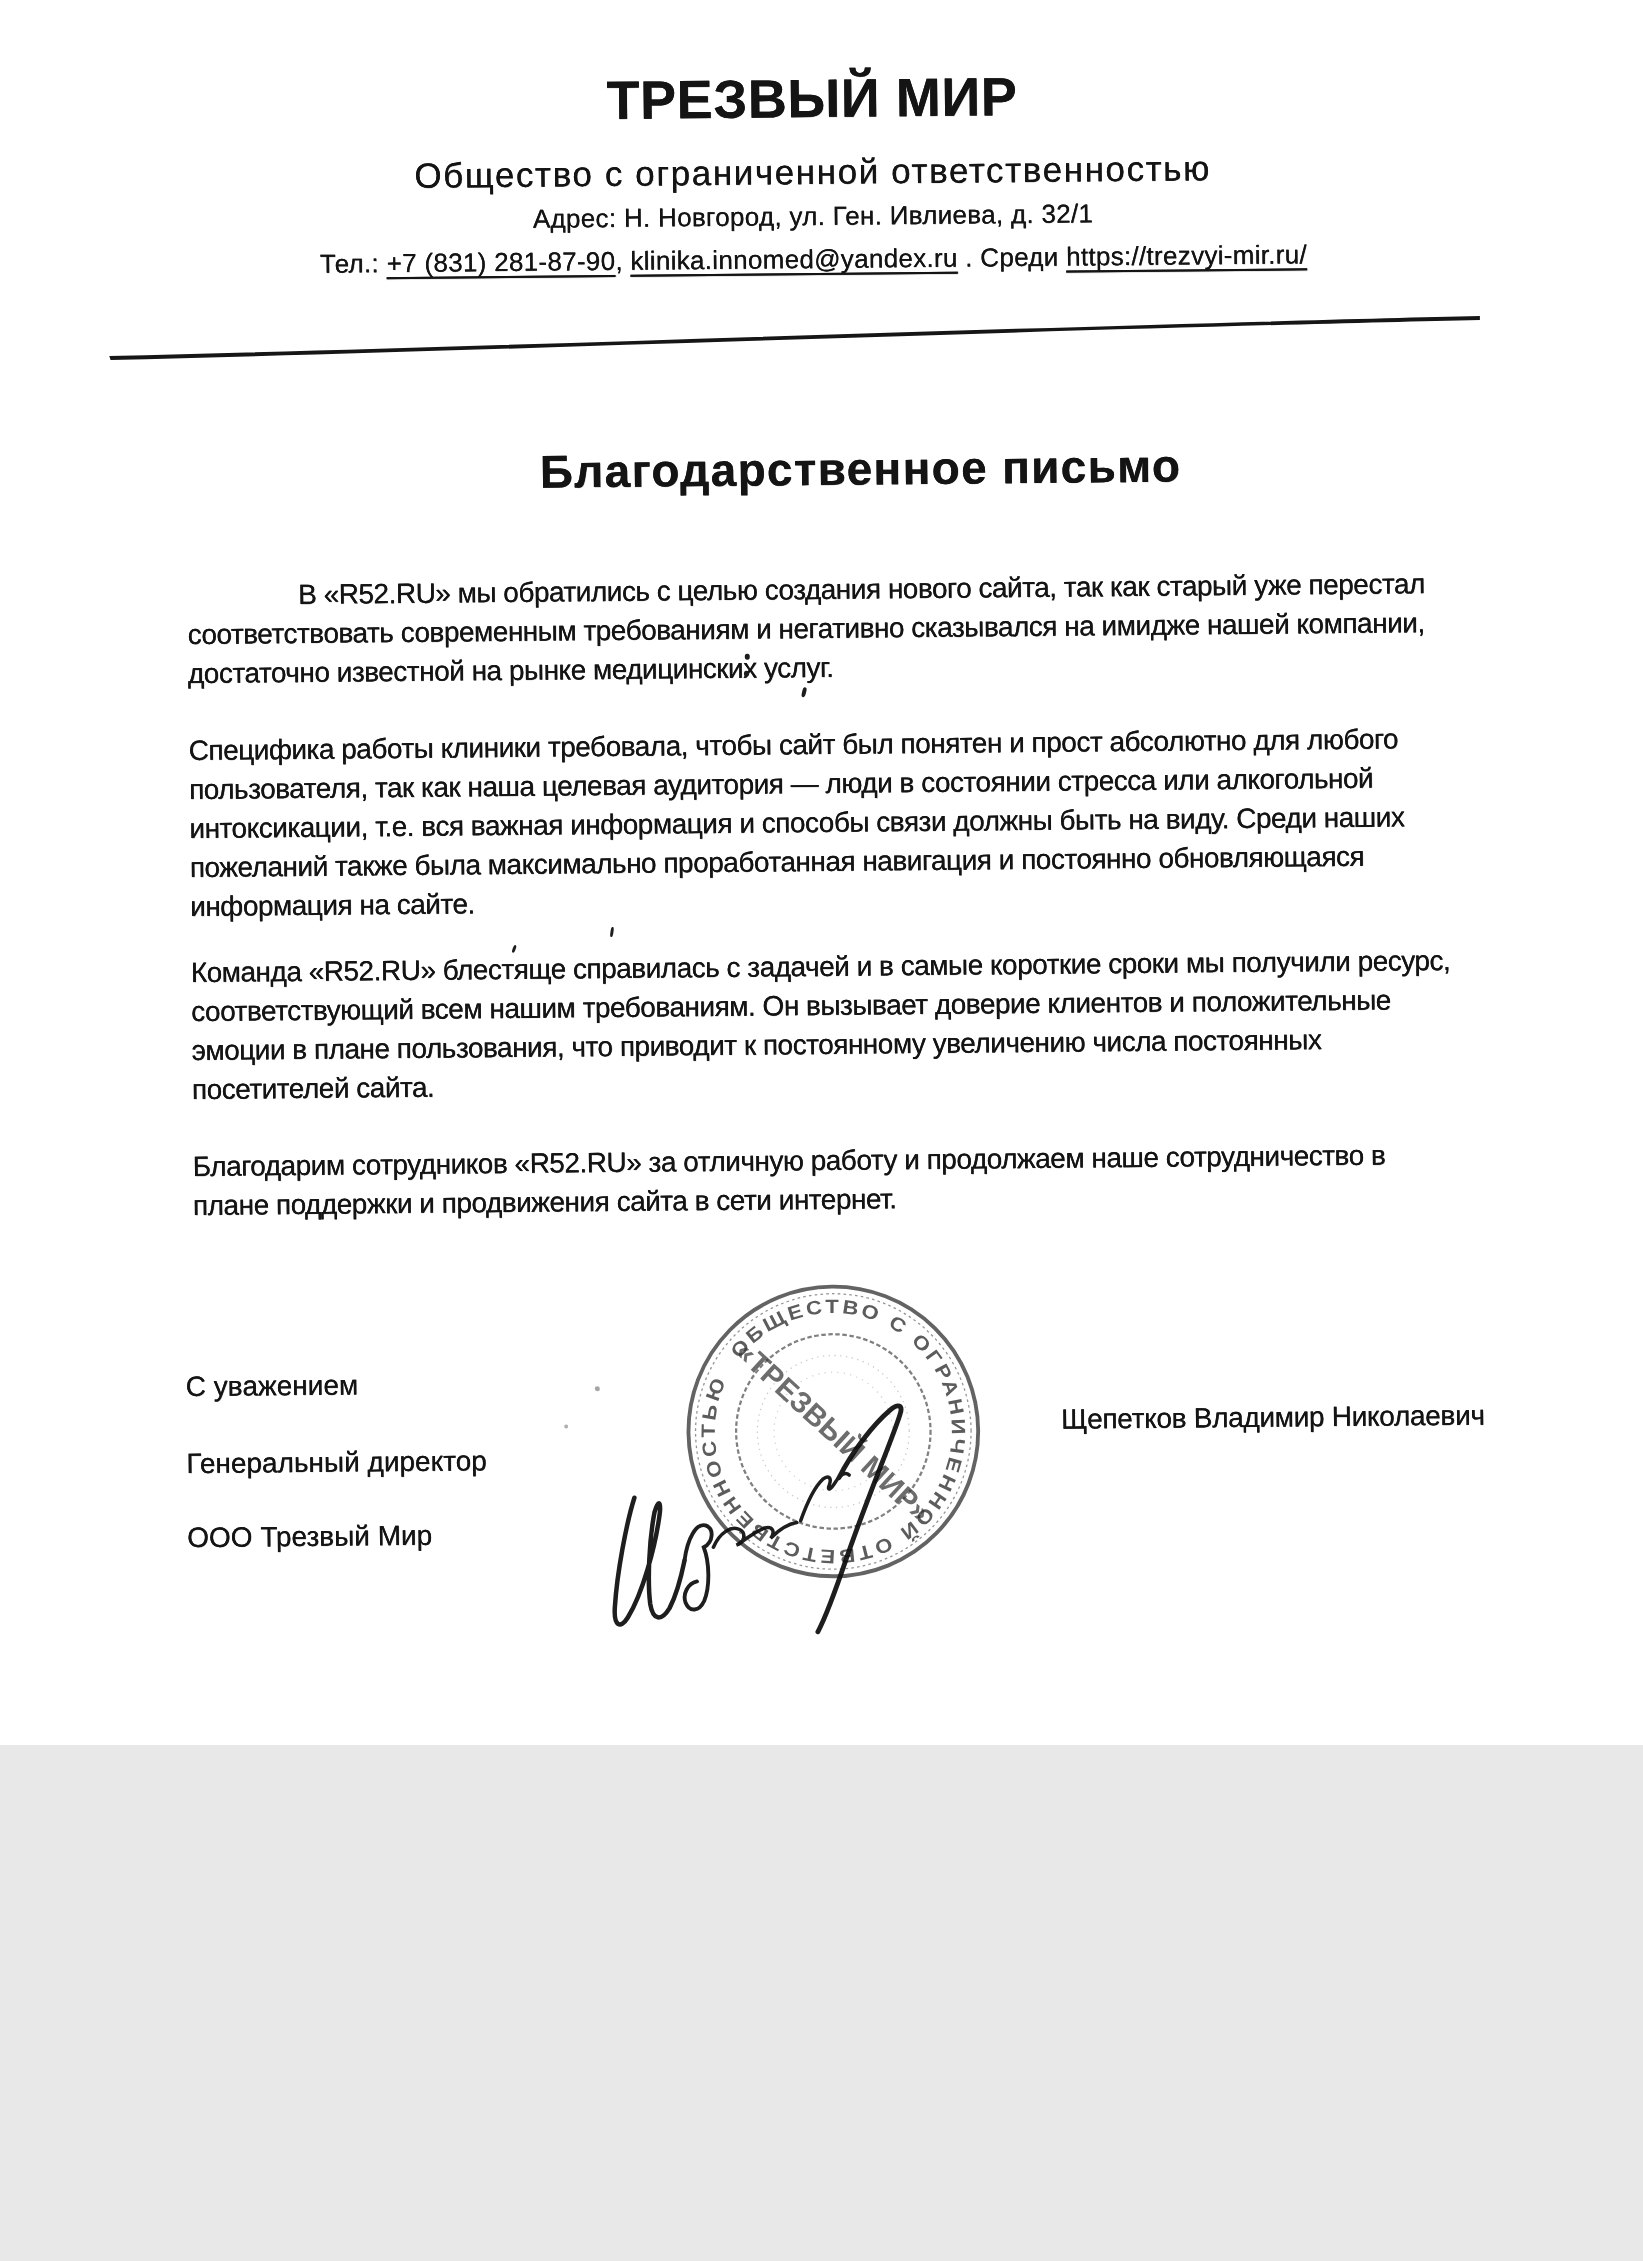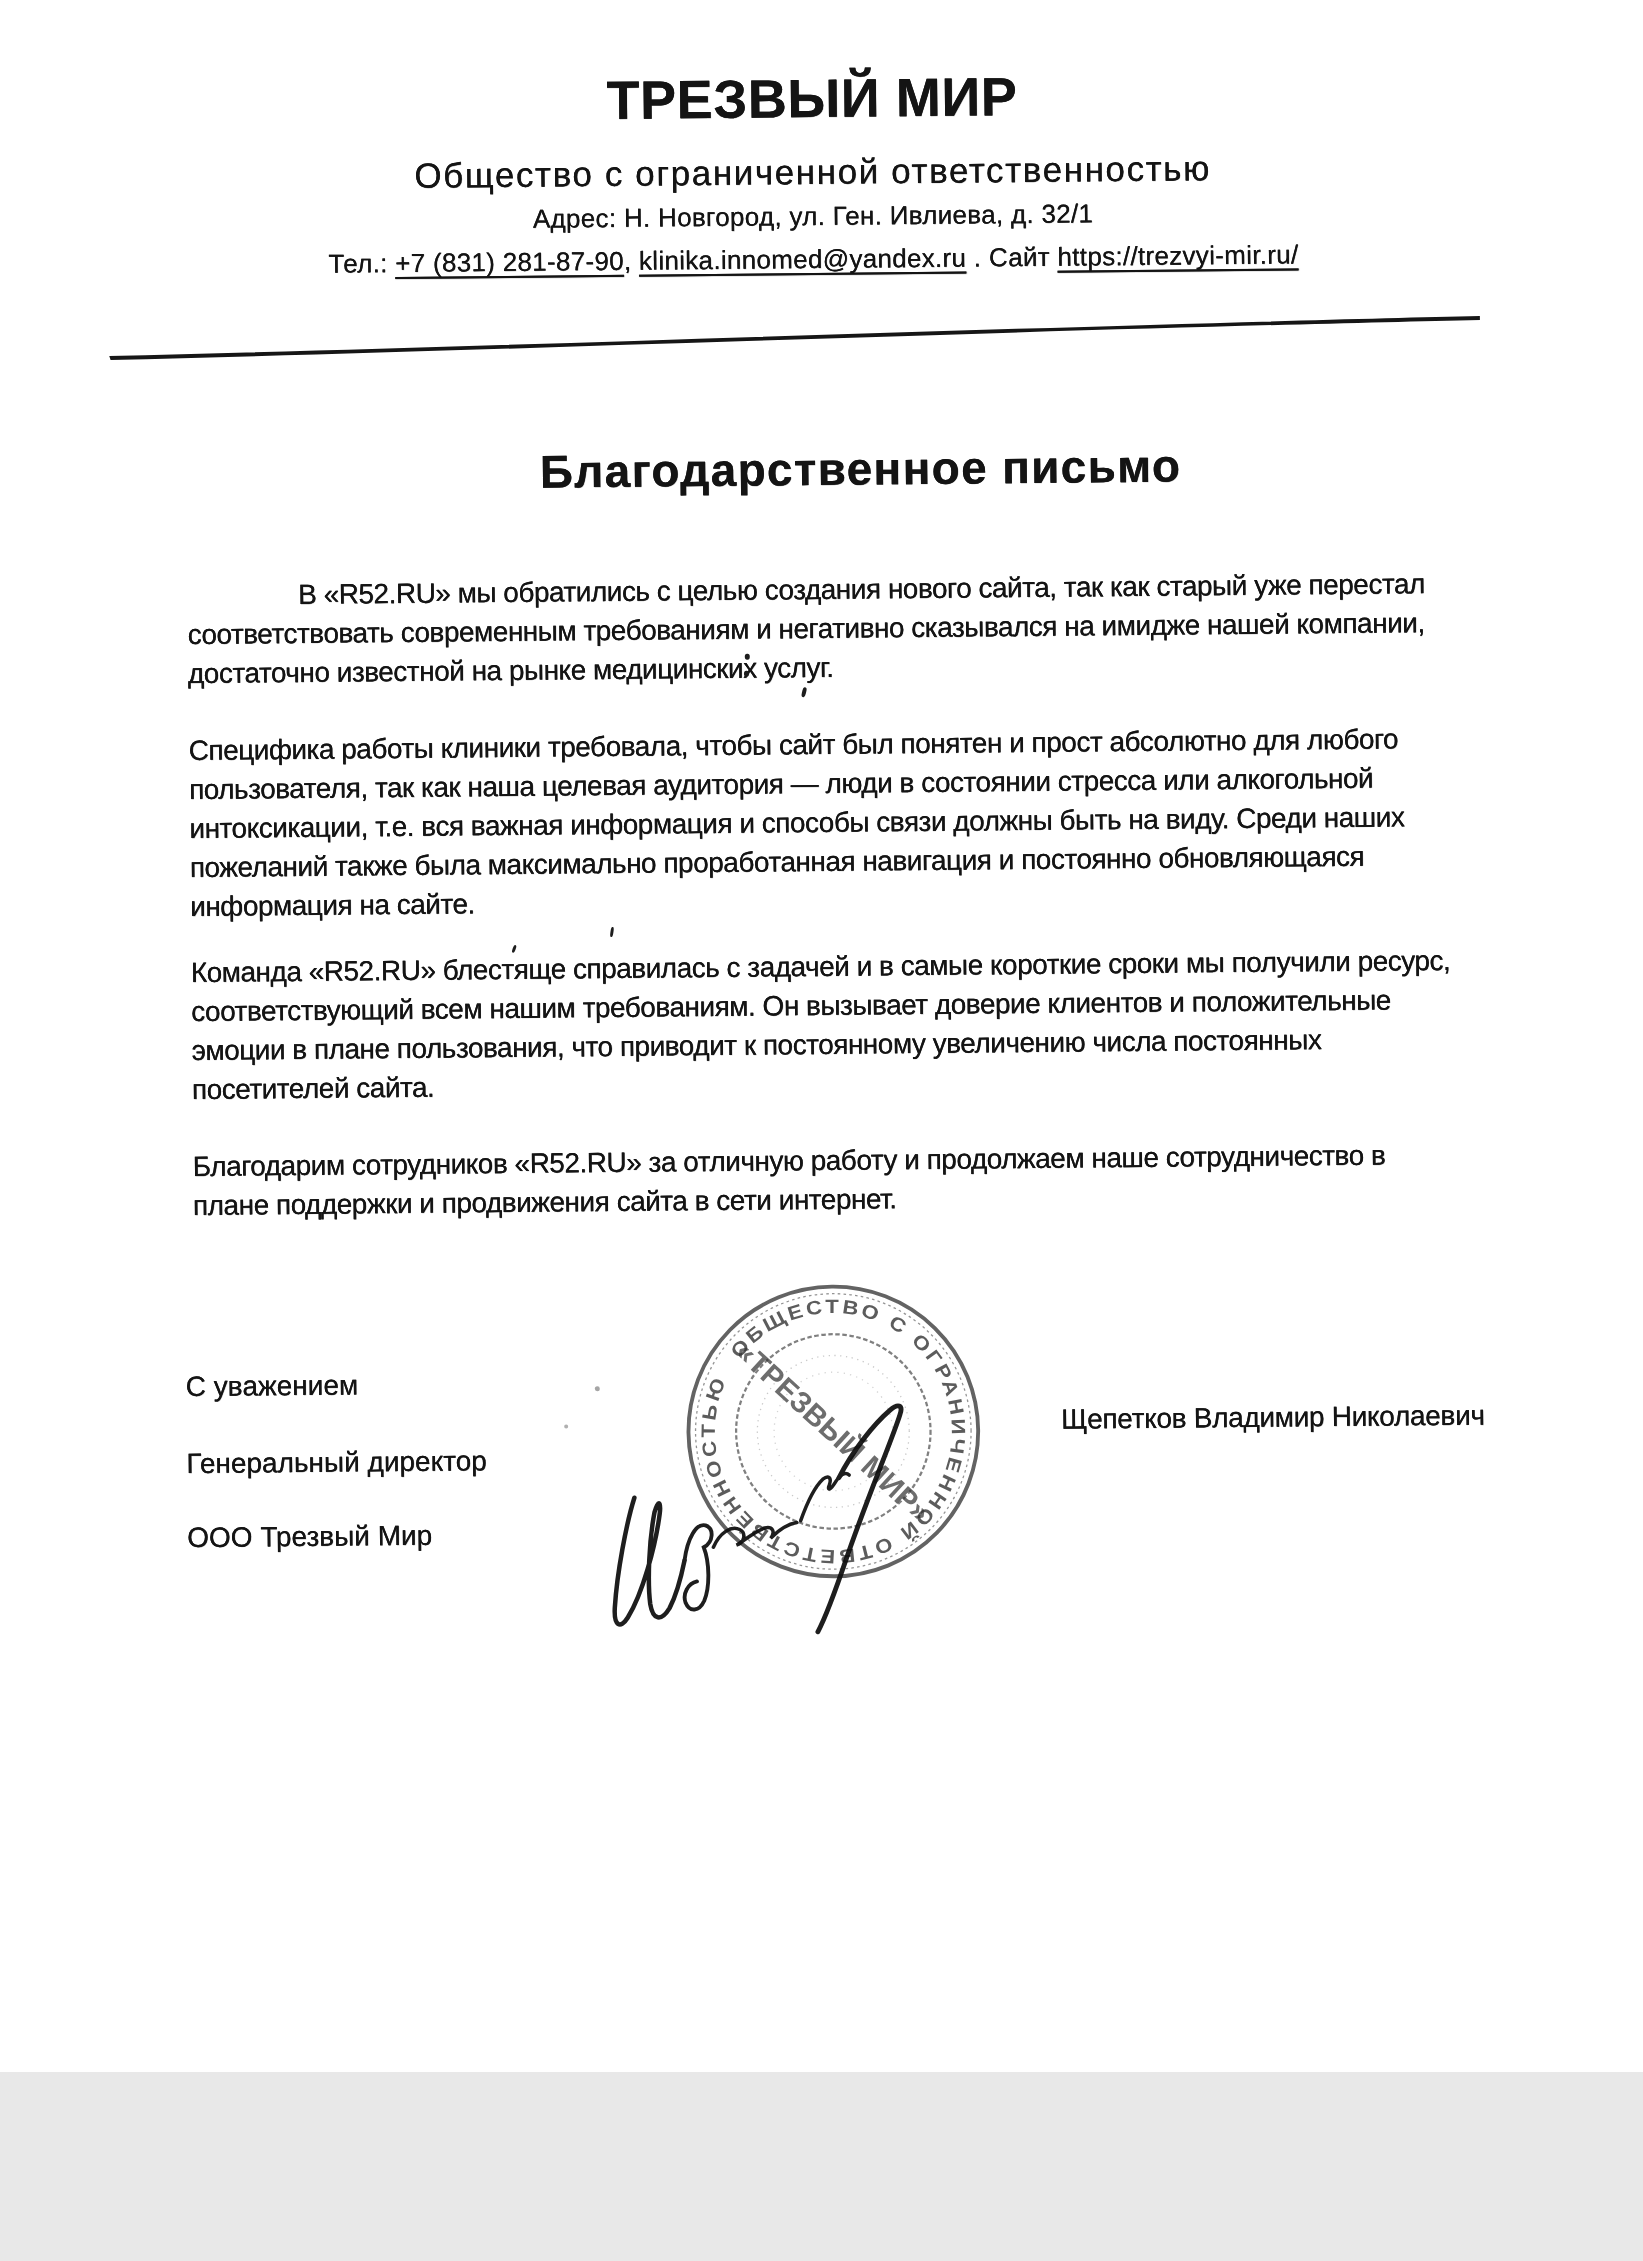--- a/index.html
+++ b/index.html
@@ -1,18 +1,18 @@
 <!DOCTYPE html>
 <html style="font-size:10.3px"><head>
 <meta charset="utf-8">
 <style>
   html,body{margin:0;padding:0;background:#e8e8e8;}
   .page{
     position:relative;
-    width:1643px;height:2072px;
+    width:1643px;height:1745px;
     background:#ffffff;
     overflow:hidden;
     font-family:"Liberation Sans","DejaVu Sans",sans-serif;
     color:#141414;
   }
   .tilt{position:absolute;inset:0;transform:rotate(-0.55deg);transform-origin:822px 1095px;}
   .ink{text-shadow:0 0 0.6px rgba(0,0,0,.85),0.4px 0.4px 0 rgba(0,0,0,.30);}
   .center{left:0;width:1643px;text-align:center;}
   .abs{position:absolute;}
 
@@ -39,21 +39,21 @@
 </head>
 <body>
 
 <div class="page">
   <div class="tilt">
 
     <div class="abs center company ink">ТРЕЗВЫЙ МИР</div>
     <div class="abs center orgtype ink">Общество с ограниченной ответственностью</div>
     <div class="abs center addr ink">Адрес: Н. Новгород, ул. Ген. Ивлиева, д. 32/1</div>
     <div class="abs center tel ink">
-      <span>Тел.: </span><span class="u">+7 (831) 281-87-90</span><span>, </span><span class="u">klinika.innomed@yandex.ru</span><span> . Сайт </span><span class="u">https://trezvyi-mir.ru/</span>
+      <span>Тел.: </span><span class="u">+7 (831) 281-87-90</span><span>, </span><span class="u">klinika.innomed@yandex.ru</span><span> . Среди </span><span class="u">https://trezvyi-mir.ru/</span>
     </div>
 
     <svg class="abs" style="left:110px;top:316px;" width="1385" height="41" viewBox="0 0 2150 64">
       <path d="M4,52 C 420,46 900,34 1420,23 C 1720,17 1980,12 2144,10 L2144,16 C 1900,19 1460,27 1000,38 C 640,46 300,54 6,58 Z" fill="#161616"></path>
     </svg>
 
     <div class="abs center title ink">Благодарственное письмо</div>
 
     <div class="para indent p1 ink">
         <div class="line">В «R52.RU» мы обратились с целью создания нового сайта, так как старый уже перестал</div>

